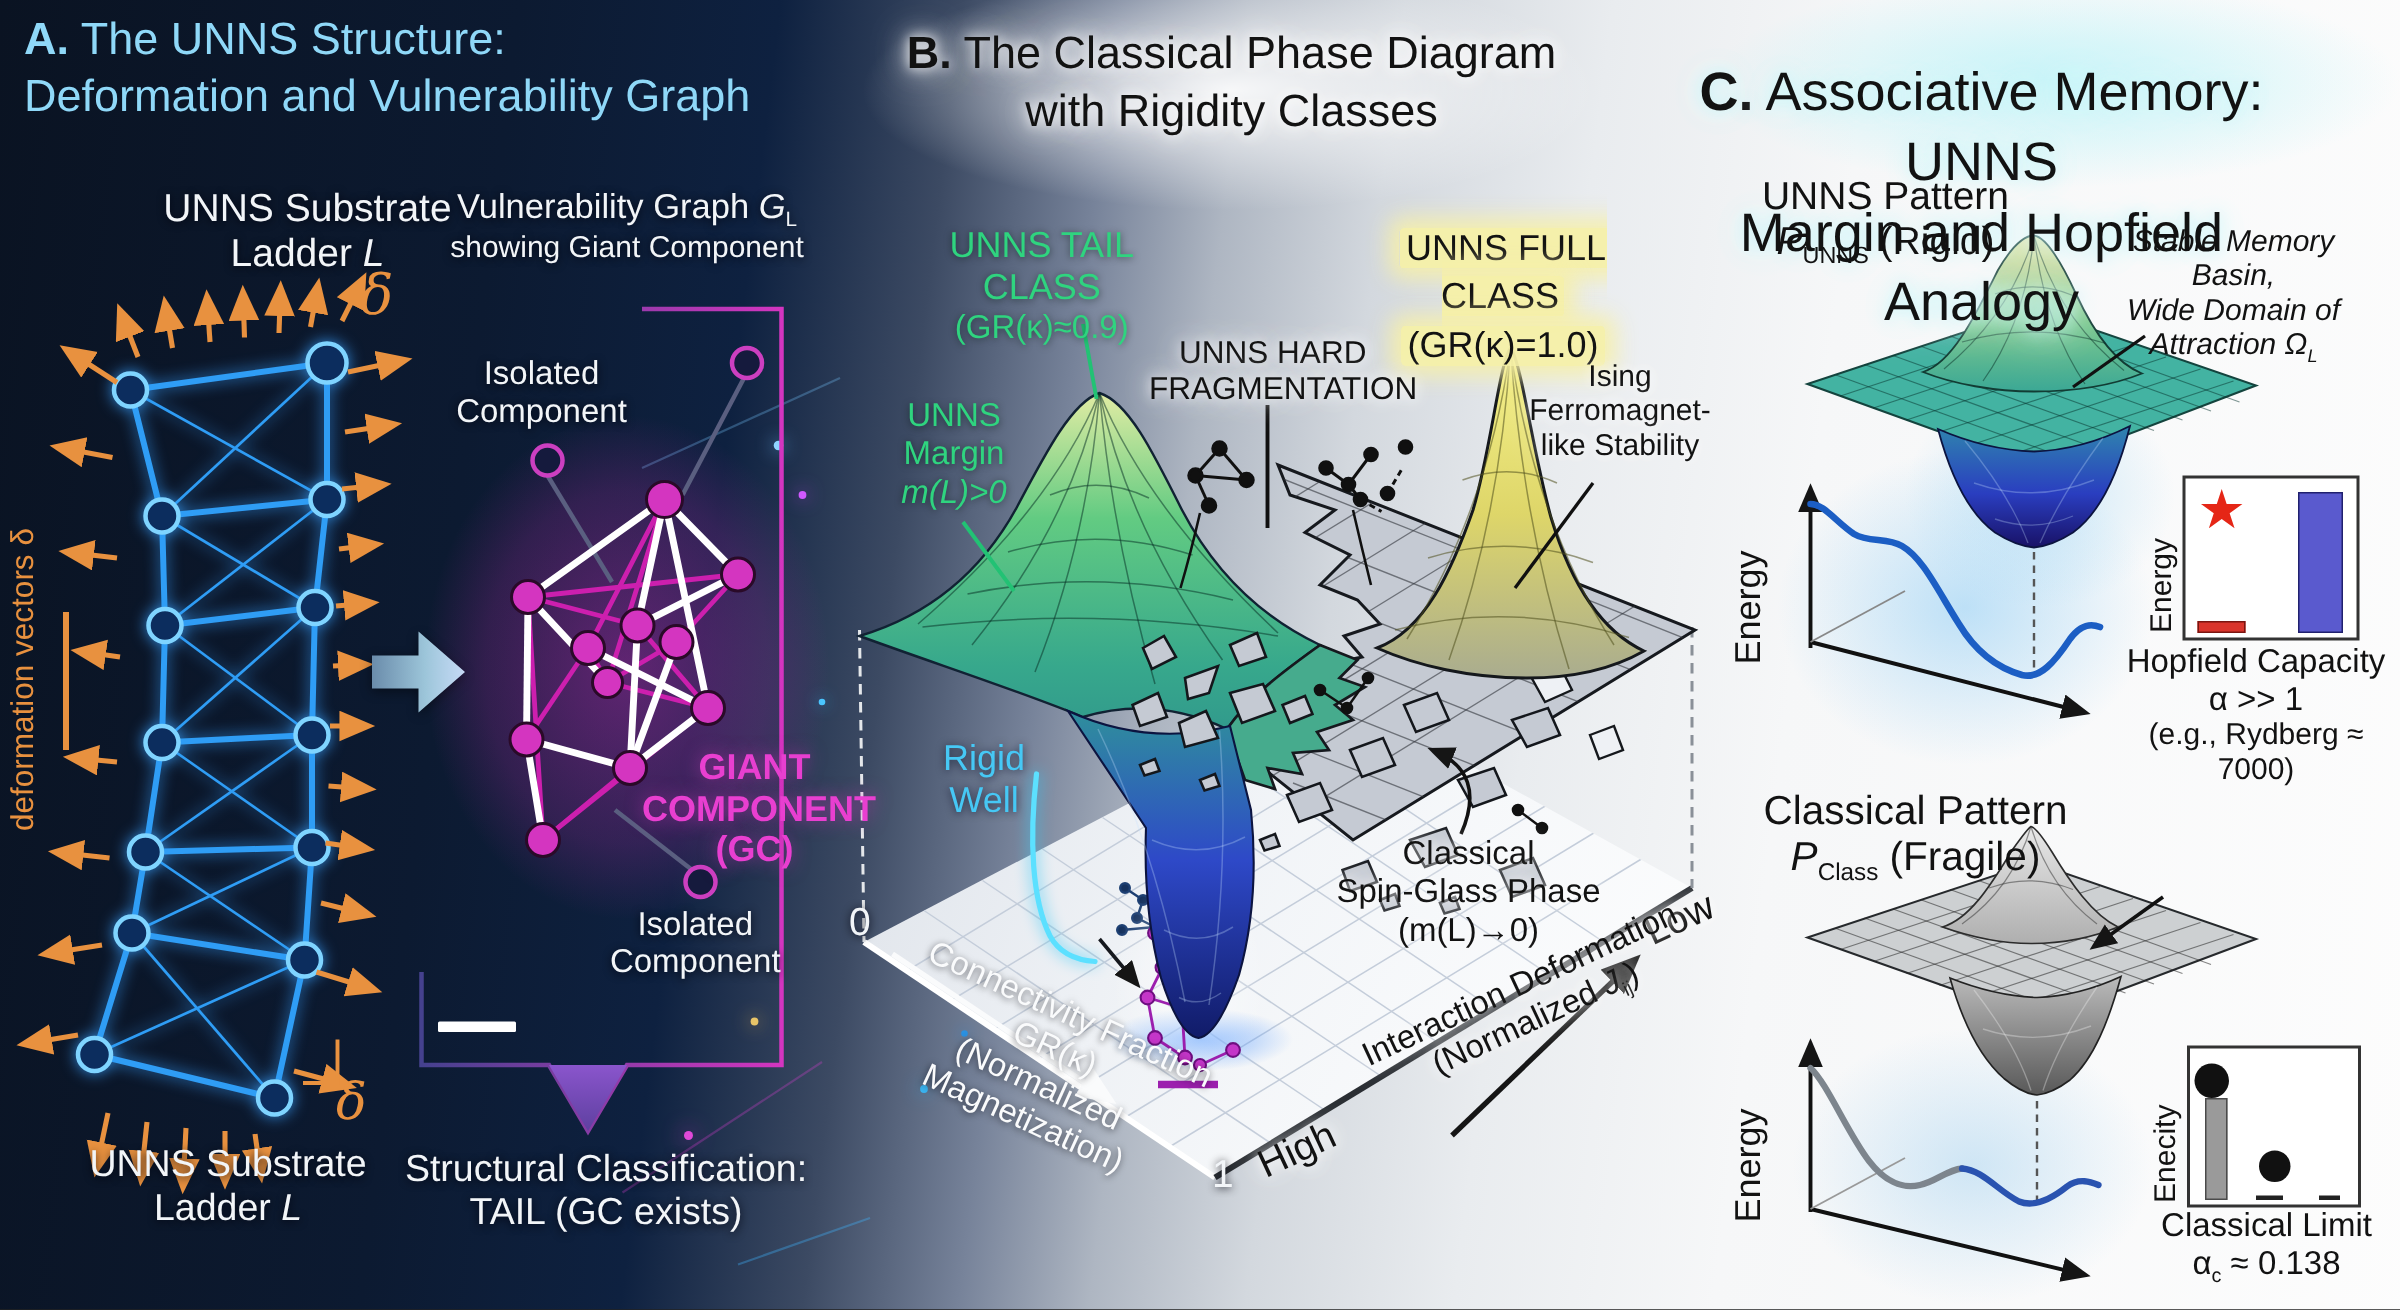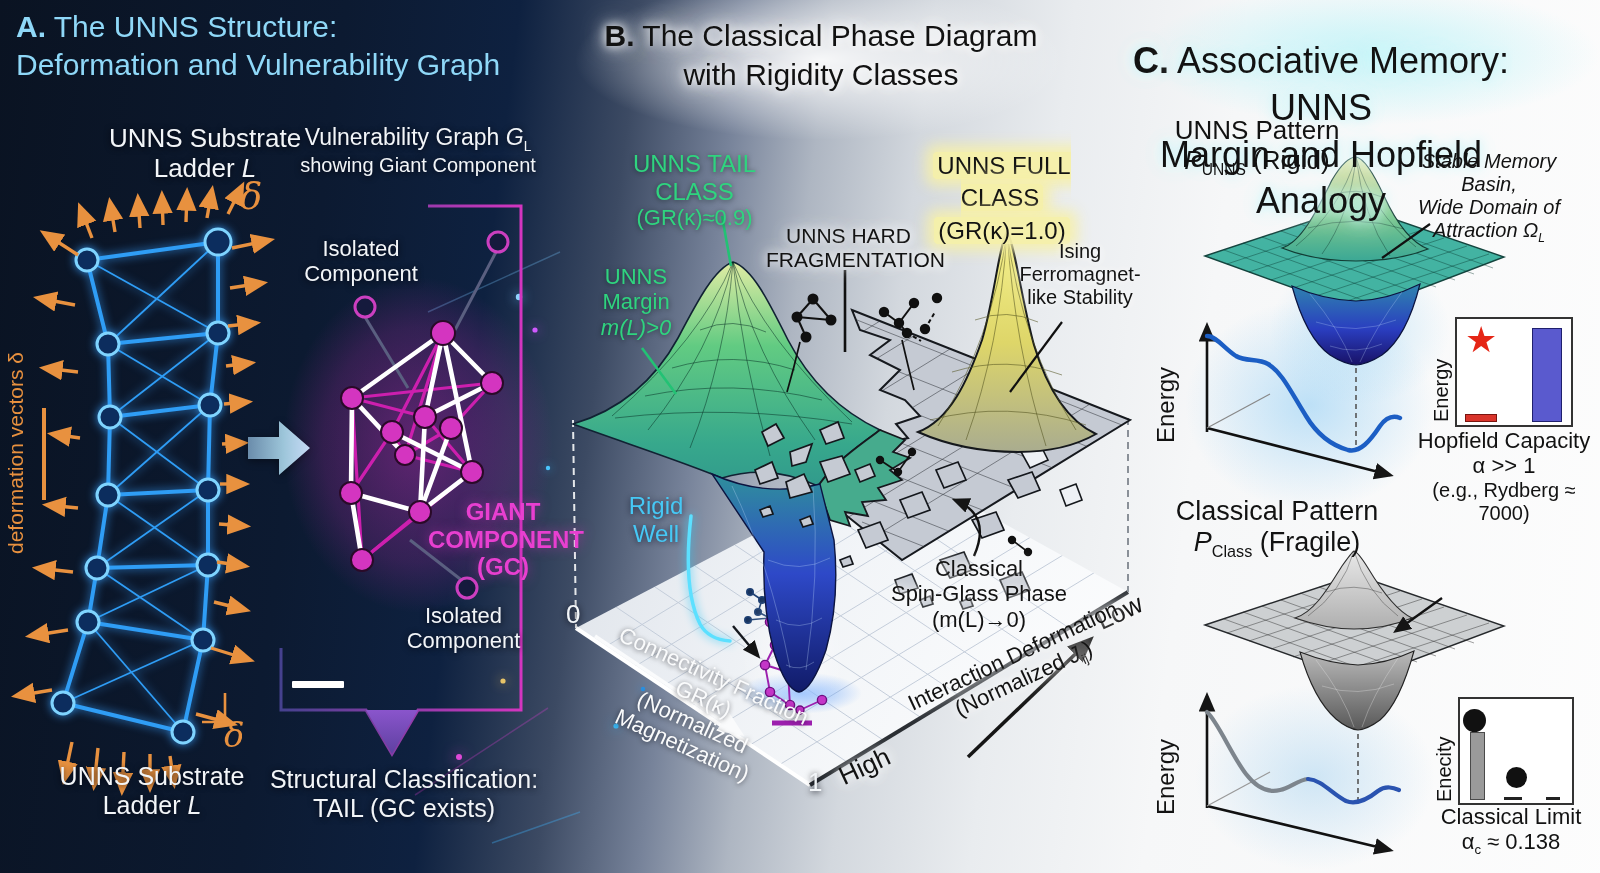--- a/index.html
+++ b/index.html
@@ -686,21 +686,21 @@
     <div style="position:absolute;left:8px;bottom:3px;width:30px;height:6px;background:#d9342b;border:1px solid #7a1510;"></div>
     <div style="position:absolute;right:9px;bottom:3px;width:28px;height:92px;background:#5a5ace;border:1px solid #20206e;"></div>
   </div>
   <div class="lbl vtext blackTxt" style="left:1430px;top:330px;height:92px;font-size:20px;">Energy</div>
   <div class="lbl c blackTxt" style="left:1412px;top:428px;width:184px;">
     <span style="font-size:22px;">Hopfield Capacity</span><br>
     <span style="font-size:22px;">α &gt;&gt; 1</span><br>
     <span style="font-size:20px;">(e.g., Rydberg ≈ 7000)</span>
   </div>
 
-  <div class="lbl c blackTxt" style="left:1168px;top:496px;width:218px;font-size:27px;">
+  <div class="lbl c blackTxt" style="left:1168px;top:525px;width:218px;font-size:27px;">
     <span>Classical Pattern</span><br>
     <span class="it">P</span><sub>Class</sub><span> (Fragile)</span>
   </div>
   <div class="lbl vtext blackTxt" style="left:1152px;top:700px;height:115px;font-size:24px;">Energy</div>
 
   <div class="box" style="left:1458px;top:697px;width:112px;height:104px;">
     <div style="position:absolute;left:10px;bottom:3px;width:13px;height:66px;background:#9a9a9a;border:1px solid #4a4a4a;"></div>
     <div class="dot" style="left:3px;top:10px;width:23px;height:23px;"></div>
     <div class="dot" style="left:46px;top:68px;width:21px;height:21px;"></div>
     <div style="position:absolute;left:44px;bottom:3px;width:18px;height:3px;background:#222;"></div>

